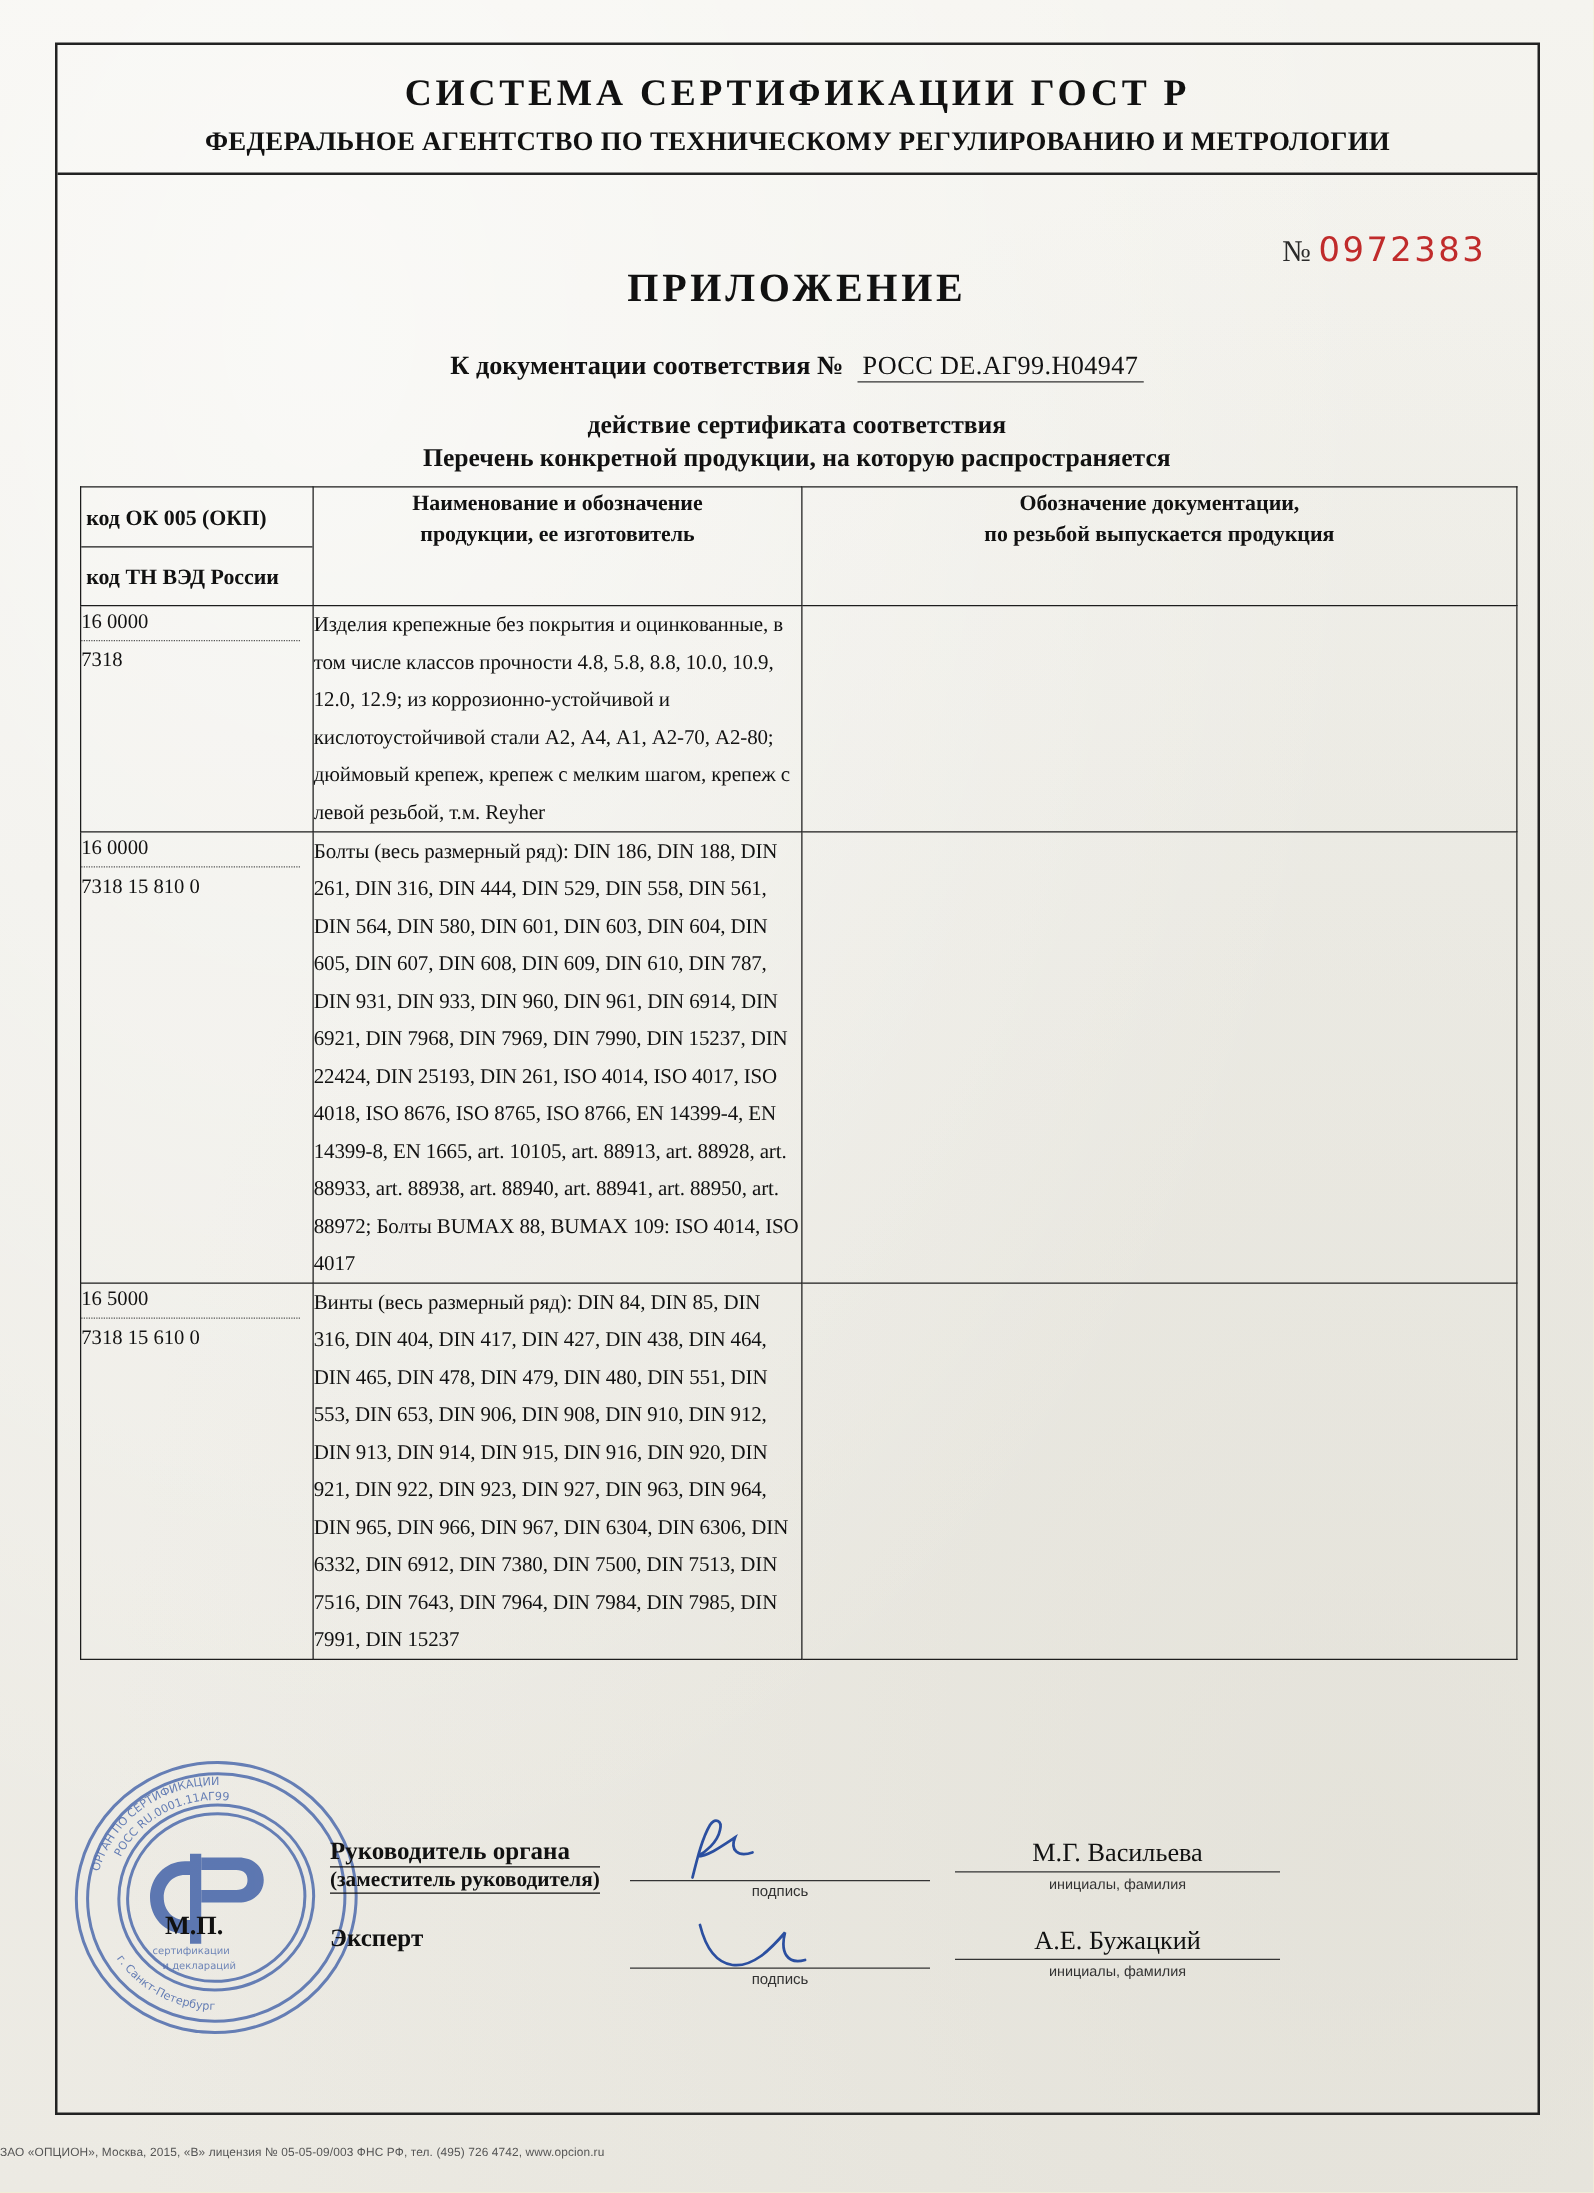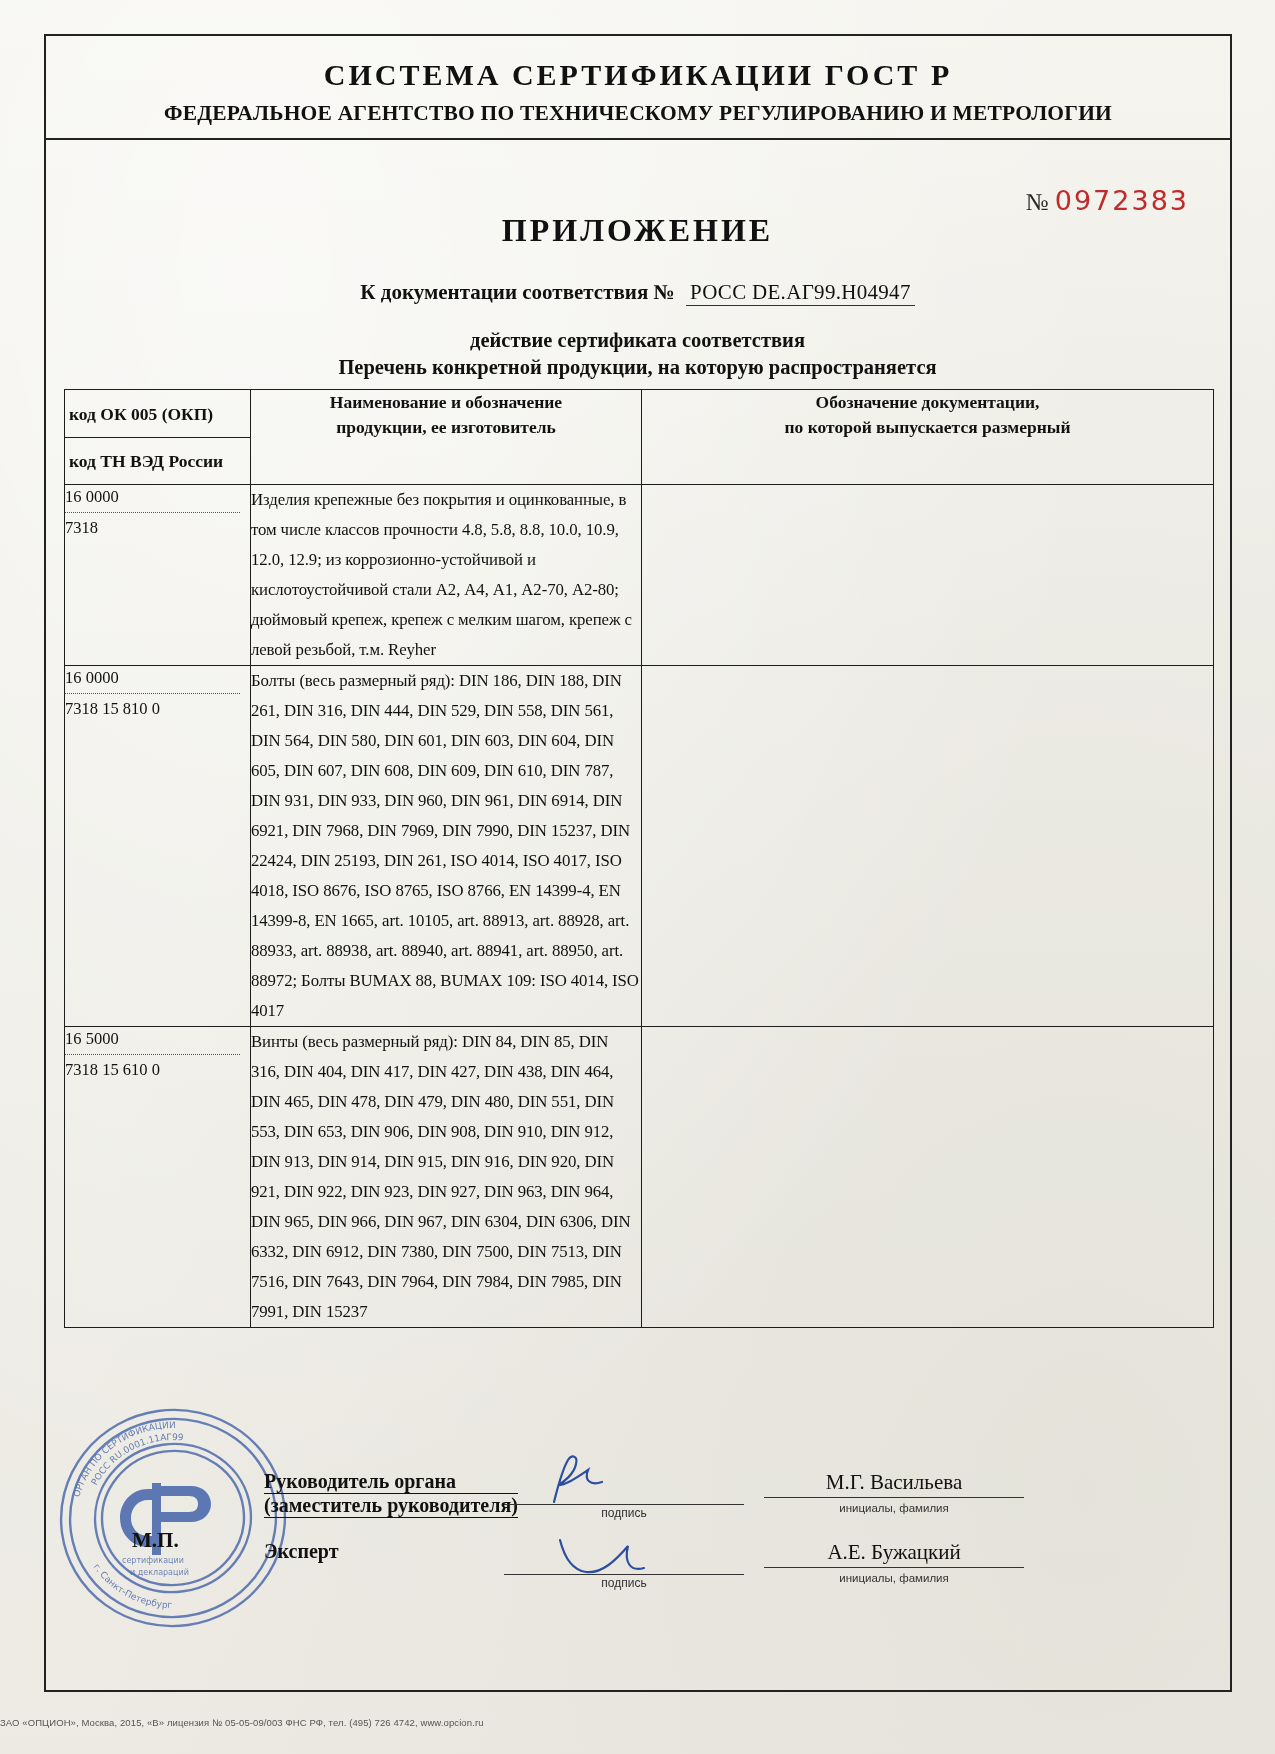--- a/index.html
+++ b/index.html
@@ -196,21 +196,21 @@
     position: absolute;
     left: 200px;
     font-size: 20px;
     font-weight: bold;
     white-space: nowrap;
   }
   .sig-label .deputy {
     display: block;
     border-bottom: 1.6px solid #111;
     border-top: 1.6px solid #111;
-    font-size: 20px;
+    font-size: 17px;
   }
   .sig-line {
     position: absolute;
     left: 440px;
     width: 240px;
     border-bottom: 1px solid #333;
     height: 34px;
   }
   .sig-caption {
     position: absolute;
@@ -309,21 +309,21 @@
         <th class="th-code">
           <div class="line1">код ОК 005 (ОКП)</div>
           <div class="line2">код ТН ВЭД России</div>
         </th>
         <th class="th-name">
           <div>Наименование и обозначение</div>
           <div>продукции, ее изготовитель</div>
         </th>
         <th class="th-doc">
           <div>Обозначение документации,</div>
-          <div>по которой выпускается размерный</div>
+          <div>по резьбой выпускается продукция</div>
         </th>
       </tr>
     </thead>
     <tbody>
       <tr>
         <td class="cell-codes">
           <span class="okp">16 0000</span>
           <span class="tnved">7318</span>
         </td>
         <td class="cell-name">Изделия крепежные без покрытия и оцинкованные, в том числе классов прочности 4.8, 5.8, 8.8, 10.0, 10.9, 12.0, 12.9; из коррозионно-устойчивой и кислотоустойчивой стали А2, А4, А1, А2-70, А2-80;  дюймовый крепеж, крепеж с мелким шагом, крепеж с левой резьбой, т.м. Reyher</td>

